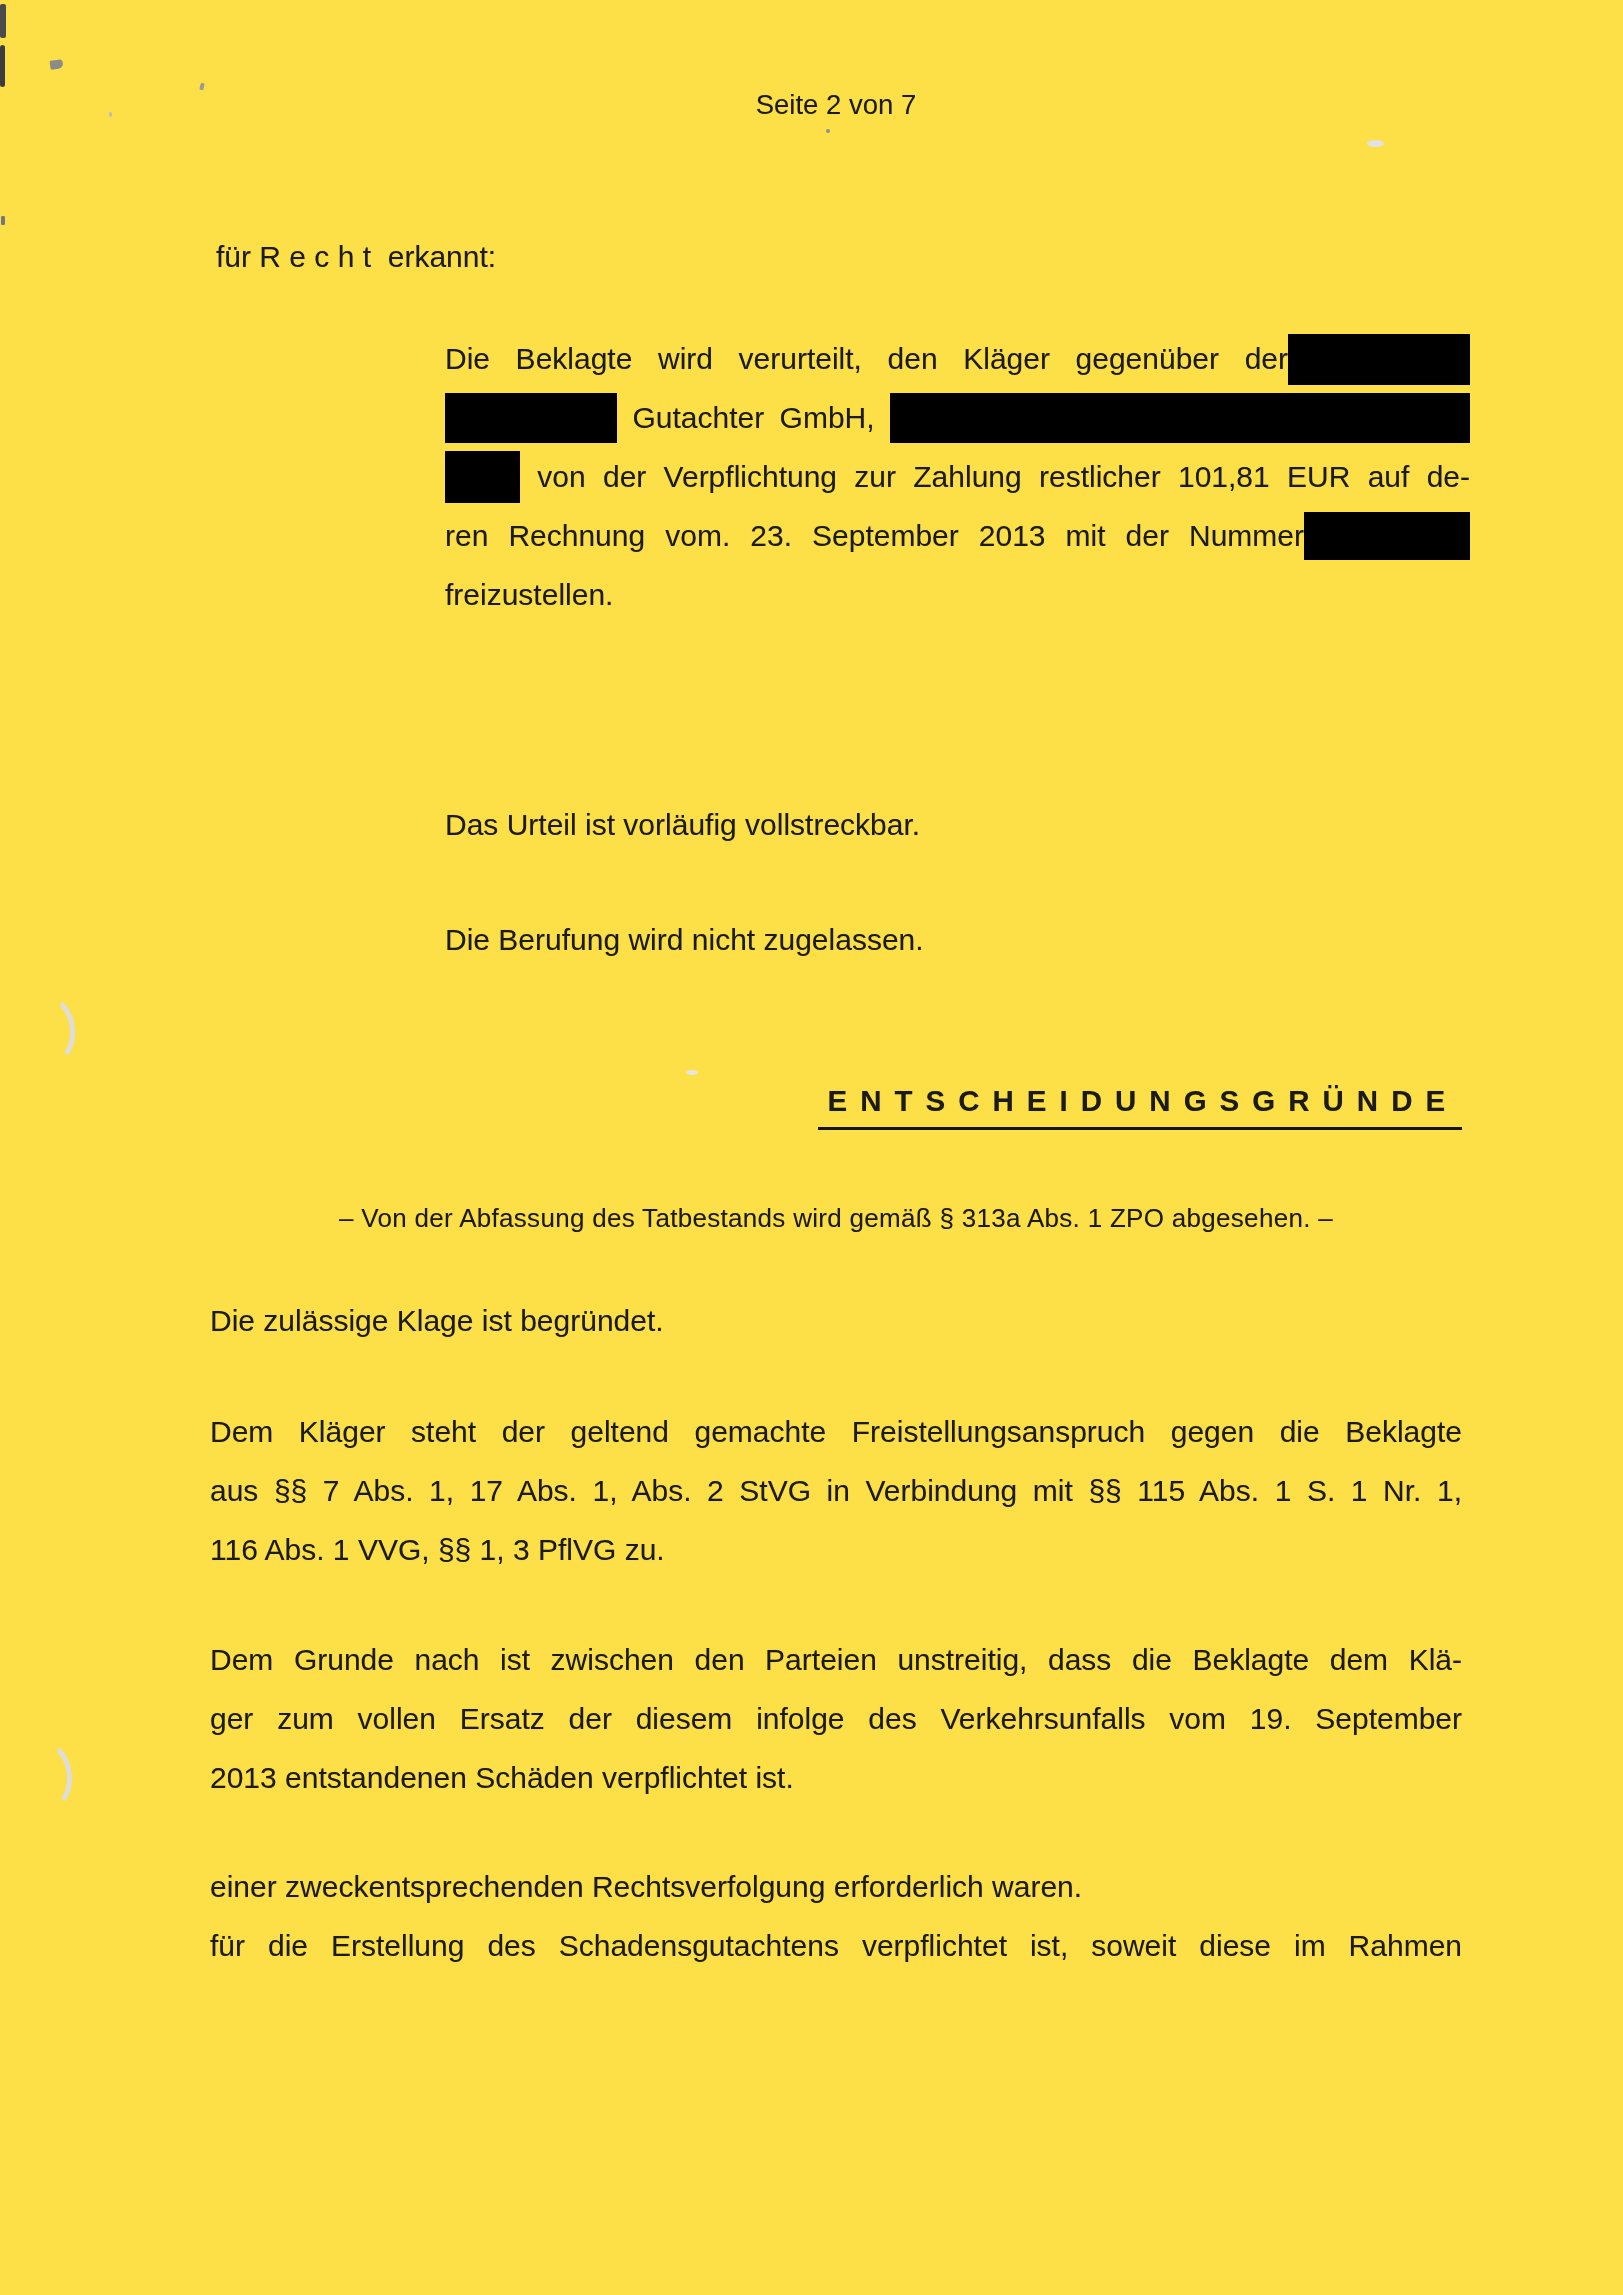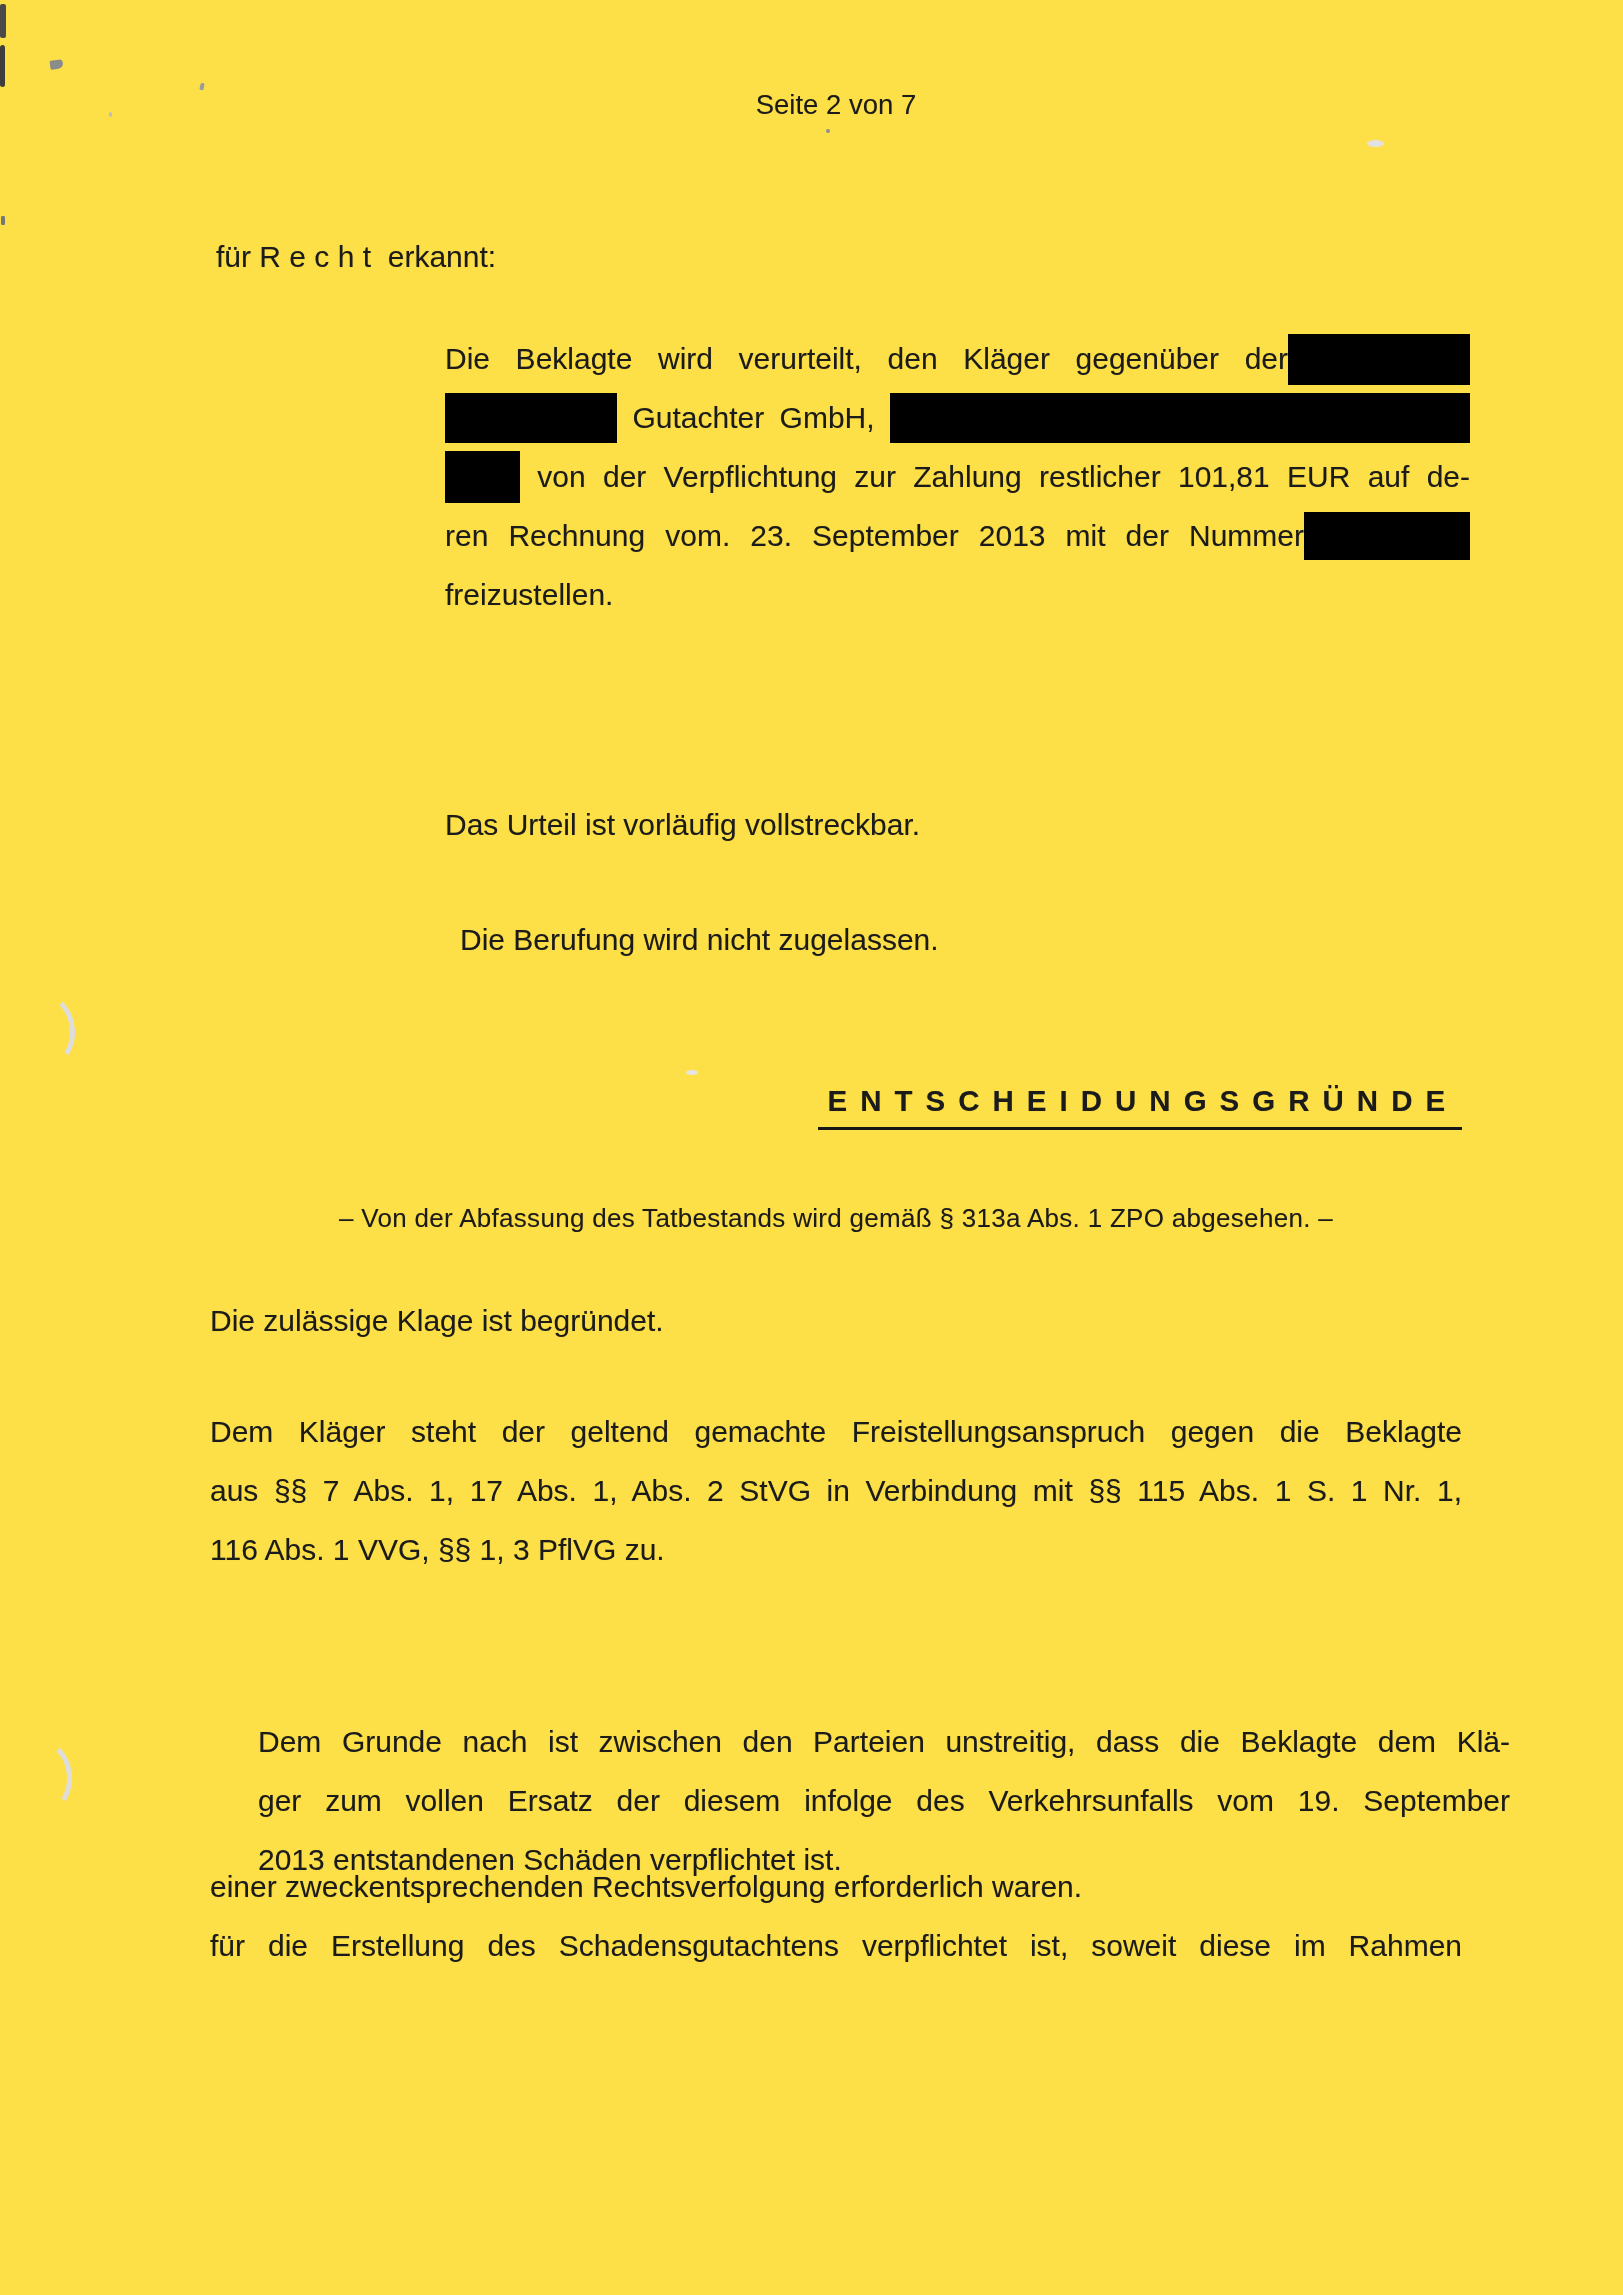--- a/index.html
+++ b/index.html
@@ -81,37 +81,37 @@
       <div class="tline just"><span>Die Beklagte wird verurteilt, den Kläger gegenüber der</span><span class="redact" style="width: 182px; height: 51px;"></span></div>
       <div class="tline just"><span class="redact" style="width: 172px; height: 50px;"></span> <span>Gutachter GmbH,</span> <span class="redact" style="width: 580px; height: 50px;"></span></div>
       <div class="tline just"><span class="redact" style="width: 75px; height: 52px;"></span> <span>von der Verpflichtung zur Zahlung restlicher 101,81 EUR auf de-</span></div>
       <div class="tline just"><span>ren Rechnung vom. 23. September 2013 mit der Nummer</span><span class="redact" style="width: 166px; height: 48px;"></span></div>
       <div class="tline"><span>freizustellen.</span></div>
     </div>
 
 
   <div class="abs body-size tline" style="left:445px;top:795px;width:1025px;">Das Urteil ist vorläufig vollstreckbar.</div>
 
-  <div class="abs body-size tline" style="left:460px;top:910px;width:1025px;">Die Berufung wird nicht zugelassen.</div>
+  <div class="abs body-size tline" style="left:445px;top:910px;width:1025px;">Die Berufung wird nicht zugelassen.</div>
 
   <div class="abs centered-col" style="left:210px;top:1084px;width:1252px;text-align:right;">
     <span class="heading-inner">ENTSCHEIDUNGSGRÜNDE</span>
   </div>
 
   <div class="abs note-line" style="left:210px;top:1199px;width:1252px;">– Von der Abfassung des Tatbestands wird gemäß § 313a Abs. 1 ZPO abgesehen. –</div>
 
   <div class="abs body-size tline" style="left:210px;top:1291px;width:1252px;">Die zulässige Klage ist begründet.</div>
 
   <div class="abs body-size" style="left:210px;top:1402px;width:1252px;">
       <div class="tline just"><span>Dem Kläger steht der geltend gemachte Freistellungsanspruch gegen die Beklagte</span></div>
       <div class="tline just"><span>aus §§ 7 Abs. 1, 17 Abs. 1, Abs. 2 StVG in Verbindung mit §§ 115 Abs. 1 S. 1 Nr. 1,</span></div>
       <div class="tline"><span>116 Abs. 1 VVG, §§ 1, 3 PflVG zu.</span></div>
     </div>
 
-  <div class="abs body-size" style="left:210px;top:1712px;width:1252px;margin-left:48px;">
+  <div class="abs body-size" style="left:210px;top:1630px;width:1252px;">
       <div class="tline just"><span>Dem Grunde nach ist zwischen den Parteien unstreitig, dass die Beklagte dem Klä-</span></div>
       <div class="tline just"><span>ger zum vollen Ersatz der diesem infolge des Verkehrsunfalls vom 19. September</span></div>
       <div class="tline"><span>2013 entstandenen Schäden verpflichtet ist.</span></div>
     </div>
 
   <div class="abs body-size" style="left:210px;top:1857px;width:1252px;">
       <div class="tline"><span>einer zweckentsprechenden Rechtsverfolgung erforderlich waren.</span></div>
       <div class="tline just"><span>für die Erstellung des Schadensgutachtens verpflichtet ist, soweit diese im Rahmen</span></div>
     </div>
 

